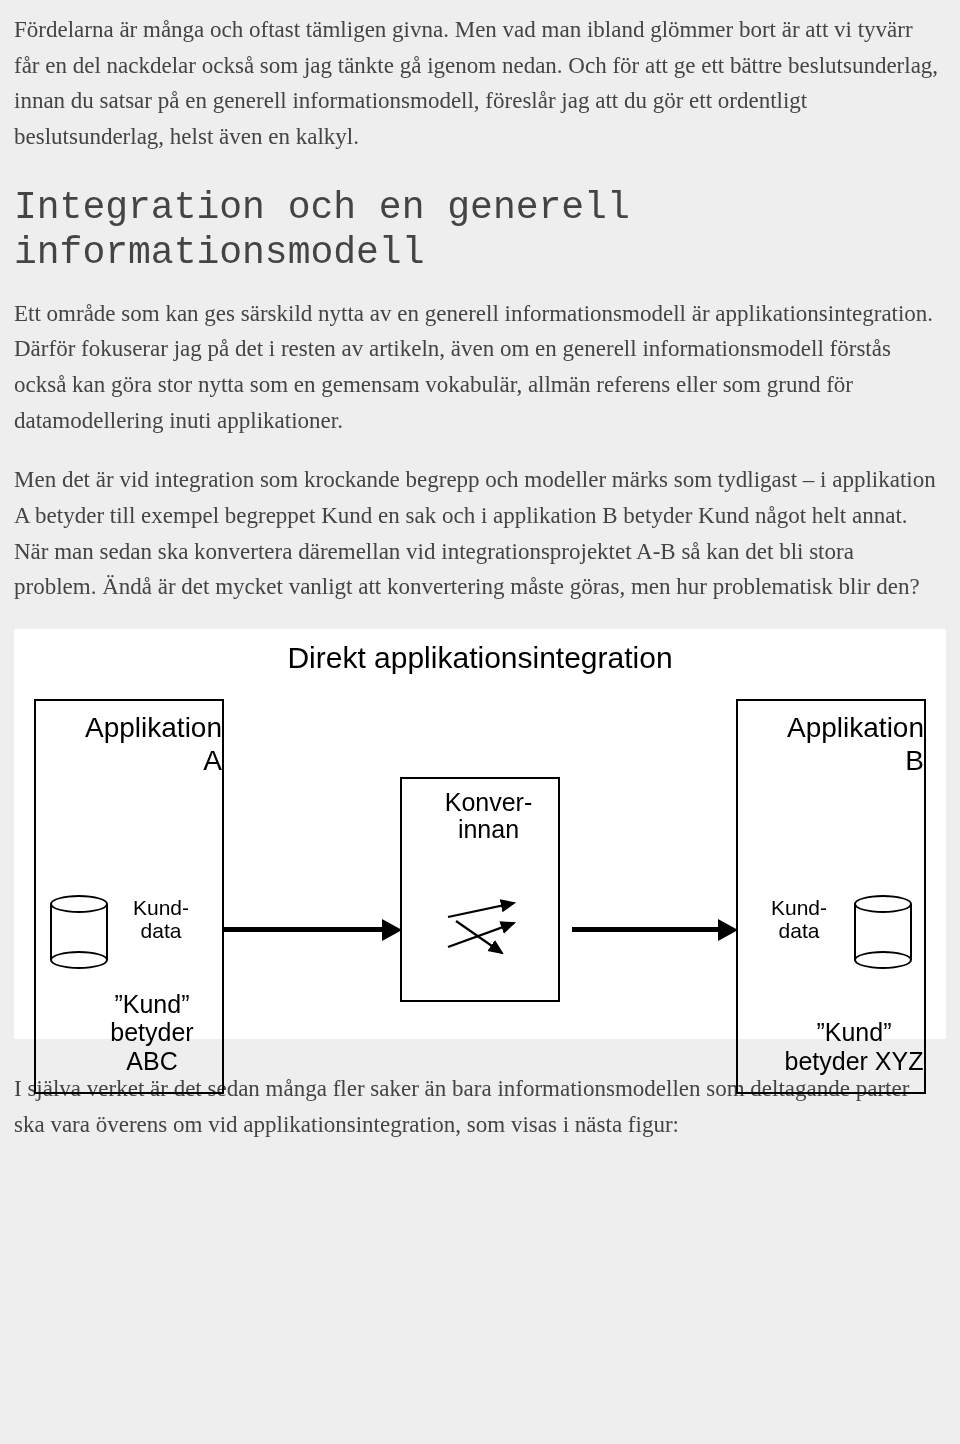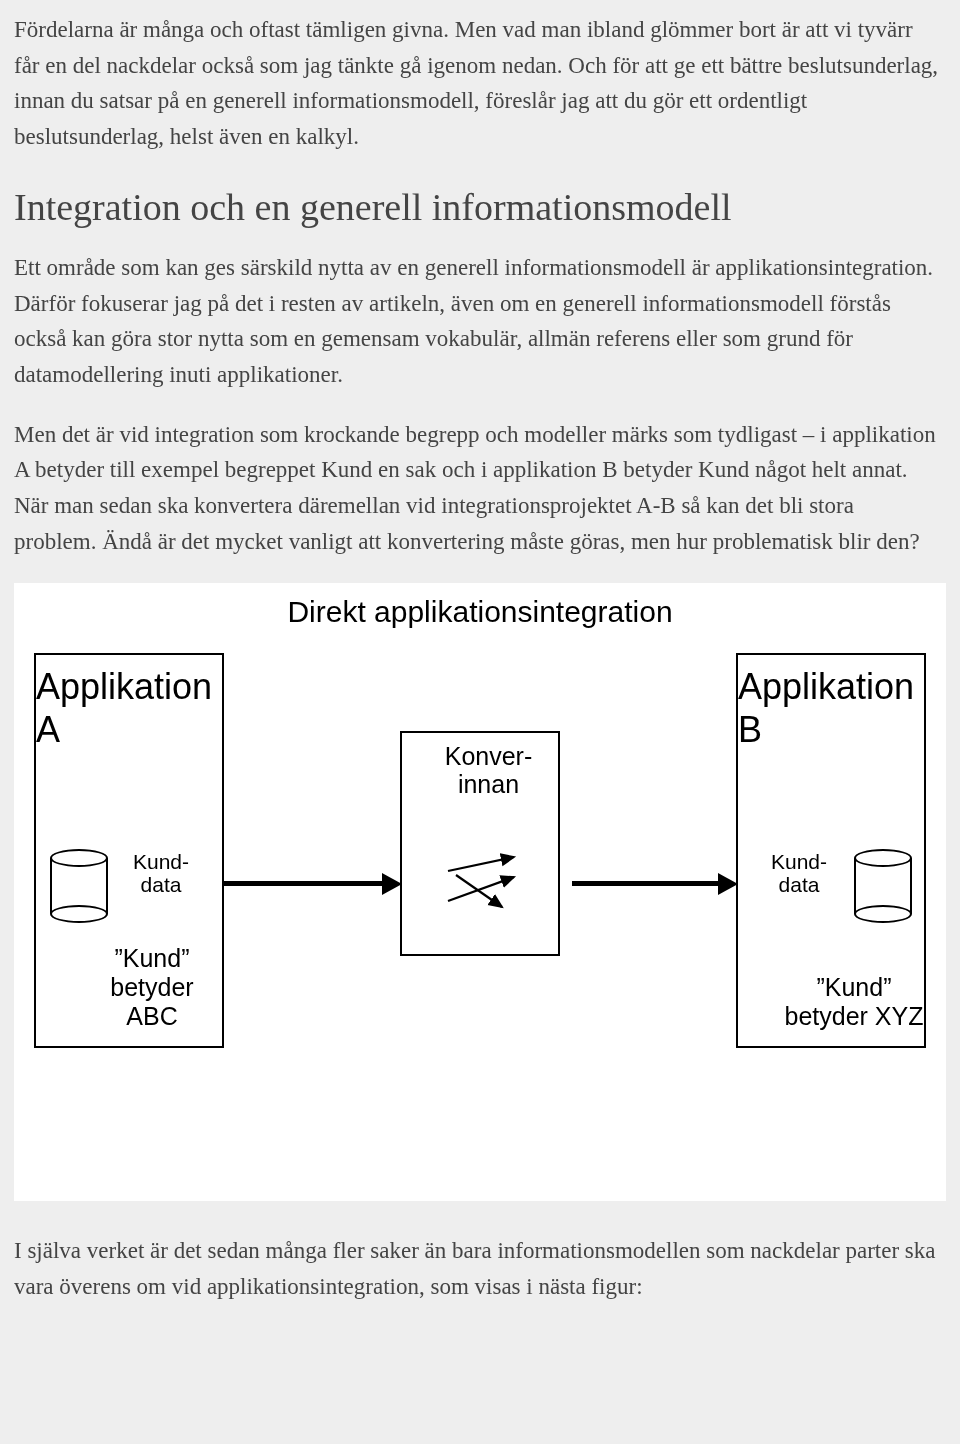--- a/index.html
+++ b/index.html
@@ -15,25 +15,26 @@
     font-size: 23px;
     line-height: 1.55;
     margin: 0 4px 24px 0;
   }
   h2 {
     font-weight: normal;
     font-size: 38px;
     color: #444444;
     margin: 30px 0 20px 0;
     line-height: 1.2;
+    font-family: Liberation Mono, monospace;
   }
   .diagram-wrap {
     background: #ffffff;
     width: 932px;
-    height: 618px;
+    height: 410px;
     position: relative;
     margin: 10px 0 32px 0;
     font-family: Arial, Helvetica, sans-serif;
     color: #000;
   }
   .diagram-title {
     position: absolute;
     top: 12px;
     left: 0;
     right: 0;
@@ -47,22 +48,22 @@
     height: 395px;
     top: 70px;
     box-sizing: border-box;
   }
   .app-a { left: 20px; }
   .app-b { left: 722px; }
   .app-label {
     position: absolute;
     top: 10px;
     left: 0; right: 0;
-    text-align: left;
-    font-size: 36px;
+    text-align: right;
+    font-size: 28px;
     line-height: 1.2;
   }
   .cylinder {
     position: absolute;
     width: 58px;
     height: 74px;
     top: 194px;
   }
   .cyl-a { left: 14px; }
   .cyl-b { left: 116px; }
@@ -218,13 +219,13 @@
       <div class="cyl-bottom"></div>
       <div class="cyl-top"></div>
     </div>
     <div class="meaning">
       <span>”Kund”</span><br>
       <span>betyder XYZ</span>
     </div>
   </div>
 </div>
 
-<p>I själva verket är det sedan många fler saker än bara informationsmodellen som nackdelar parter ska vara överens om vid applikationsintegration, som visas i nästa figur:</p>
+<p>I själva verket är det sedan många fler saker än bara informationsmodellen som deltagande parter ska vara överens om vid applikationsintegration, som visas i nästa figur:</p>
 
 </body></html>

